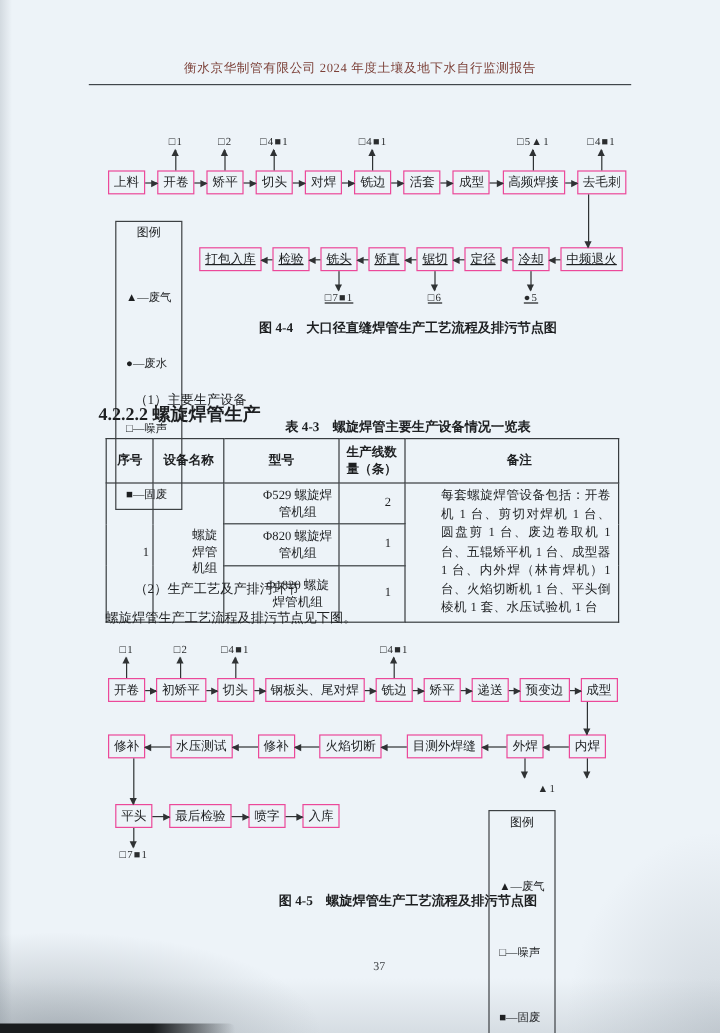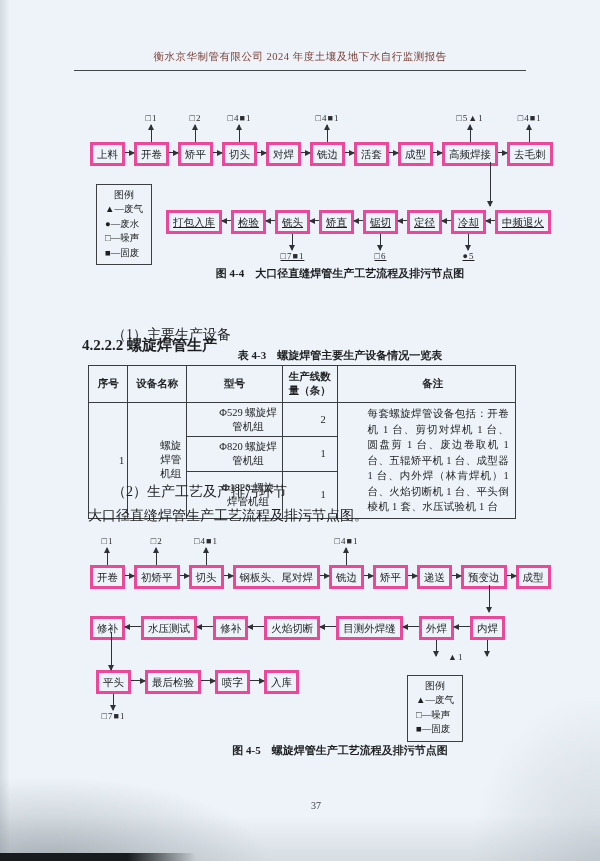--- a/index.html
+++ b/index.html
@@ -29,21 +29,21 @@
   #fc1{top:112px;height:152px;}
   #fc2{top:535px;height:218px;}
   .frow{display:flex;align-items:flex-start;--toph:0px;}
   .frow.labeled{--toph:30px;}
   .fnode{display:flex;flex-direction:column;align-items:center;flex:0 0 auto;}
   .ftop{height:var(--toph);display:flex;flex-direction:column;align-items:center;}
   .flabel{font-size:9px;line-height:12px;white-space:nowrap;letter-spacing:1px;color:#2a2c2e;}
   .uparrow{flex:1;width:0;border-left:1px solid #2f3234;position:relative;margin-top:1px;}
   .uparrow::before{content:"";position:absolute;top:-1px;left:-4px;width:0;height:0;
     border-left:3.5px solid transparent;border-right:3.5px solid transparent;border-bottom:6px solid #2f3234;}
-  .fbox{border:3px solid #ec4899;padding:2.5px 4px;font-size:10.5px;line-height:13px;white-space:nowrap;}
+  .fbox{border:1px solid #ec4899;padding:2.5px 4px;font-size:10.5px;line-height:13px;white-space:nowrap;}
   .conn{flex:1 1 10px;min-width:9px;height:0;border-top:1px solid #2f3234;position:relative;
     margin-top:calc(var(--toph) + 10px);}
   .conn.r::after{content:"";position:absolute;right:-1px;top:-3.5px;
     border-top:3.5px solid transparent;border-bottom:3.5px solid transparent;border-left:6px solid #2f3234;}
   .conn.l::after{content:"";position:absolute;left:-1px;top:-3.5px;
     border-top:3.5px solid transparent;border-bottom:3.5px solid transparent;border-right:6px solid #2f3234;}
   .frow.short .conn{flex:0 0 14px;min-width:14px;}
   .fbot{display:flex;flex-direction:column;align-items:center;}
   .downarrow{height:16px;width:0;border-left:1px solid #2f3234;position:relative;}
   .downarrow::after{content:"";position:absolute;bottom:-1px;left:-4px;width:0;height:0;
@@ -59,28 +59,28 @@
     border-left:3.5px solid transparent;border-right:3.5px solid transparent;border-top:6px solid #2f3234;}
   #fc1-vconn{right:31px;top:50px;height:44px;}
   #fc2-vconn-r{right:32px;top:50px;height:27px;}
   #fc2-vconn-l{left:21px;top:97px;height:38px;}
   #fc2-gas-label{position:absolute;left:358px;top:116px;}
   
   .legend{position:absolute;border:1px solid #3c4043;padding:3px 8px 4px 8px;background:transparent;}
   #legend1{left:6px;top:72px;}
   #legend2{left:317px;top:140px;}
   .legend-title{text-align:center;font-size:10px;line-height:14px;}
-  .legend-item{font-size:9.5px;line-height:14.5px;white-space:nowrap;}
+  .legend-item{font-size:9.5px;line-height:14.5px;white-space:nowrap;margin-top:40px;}
   
   .caption{position:absolute;left:0;width:100%;text-align:center;font-weight:bold;font-size:11px;padding-left:40px;}
   #fig44-caption{top:266px;}
   #table-caption{top:348px;}
   #fig45-caption{top:743px;}
   .heading{position:absolute;left:82px;top:294px;font-weight:bold;font-size:15px;margin-top:42px;}
-  .para{position:absolute;font-size:14px;}
+  .para{position:absolute;font-size:11px;}
   #para1{left:112px;top:326px;}
   #para2{left:112px;top:483px;}
   #para3{left:88px;top:507px;}
   .page-number{position:absolute;left:16px;top:800px;width:100%;text-align:center;font-size:10px;color:#3a3d40;}
   
   #equip-table{position:absolute;left:88px;top:365px;width:428px;border-collapse:collapse;}
   #equip-table th,#equip-table td{border:1px solid #393d40;font-size:10.5px;padding:2px 3px;
     text-align:center;vertical-align:middle;}
   #equip-table th{font-weight:bold;height:32px;}
   #equip-table .col-seq{width:26px;}
@@ -267,21 +267,21 @@
         <td>1</td>
       </tr>
       <tr class="model-row last">
         <td>Φ1820 螺旋焊管机组</td>
         <td>1</td>
       </tr>
     </tbody>
 </table>
 
 <div class="para" id="para2">（2）生产工艺及产排污环节</div>
-<div class="para" id="para3">大口径直缝焊管生产工艺流程及排污节点图。</div>
+<div class="para" id="para3">螺旋焊管生产工艺流程及排污节点见下图。</div>
 
 <div class="fc" id="fc2">
   <div class="frow labeled" id="fc2-row1">
       <div class="fnode">
         <div class="ftop">
           <span class="flabel">□1</span>
           <div class="uparrow"></div>
         </div>
         <div class="fbox">开卷</div>
       </div>

